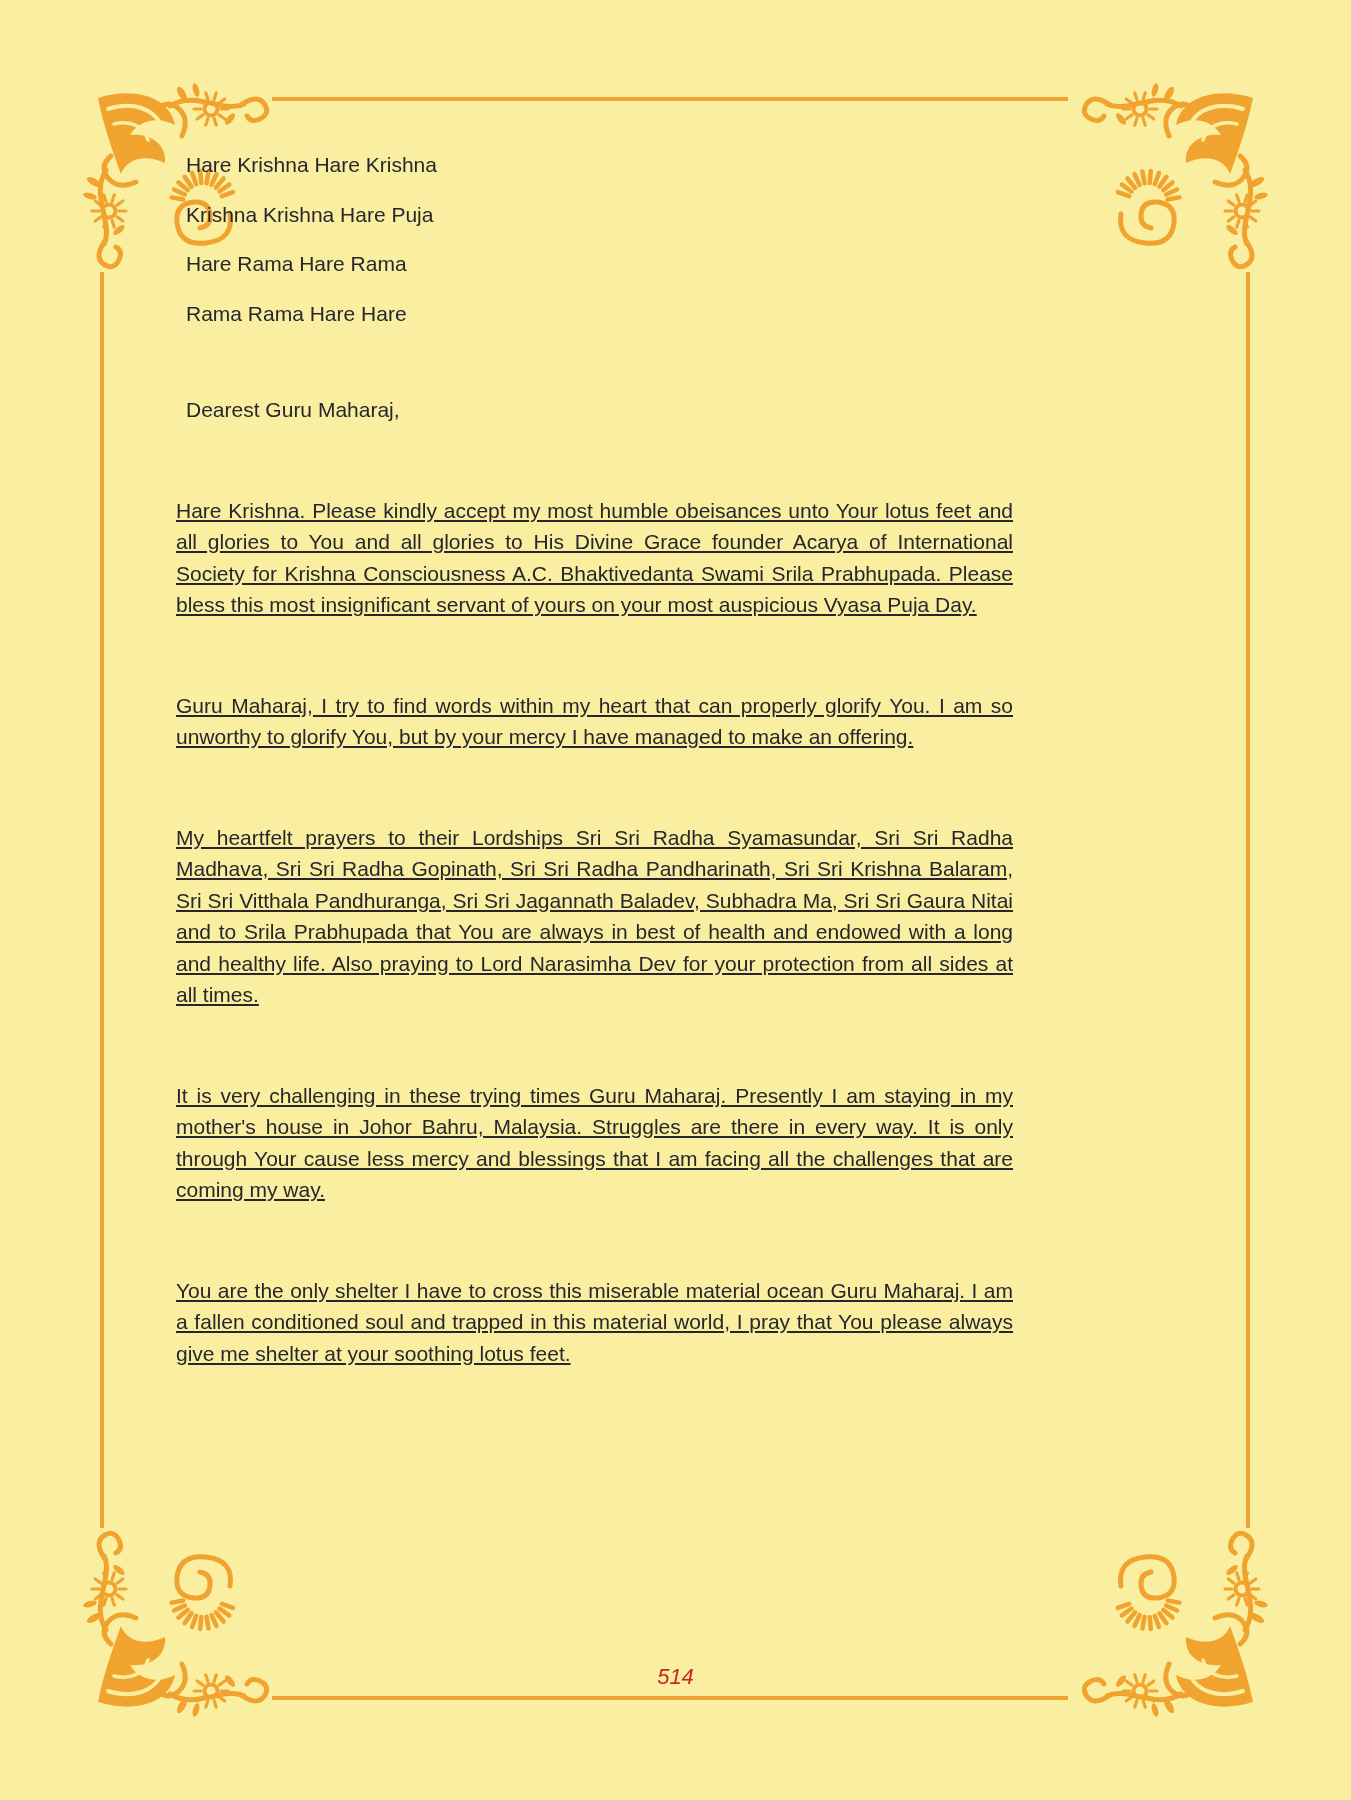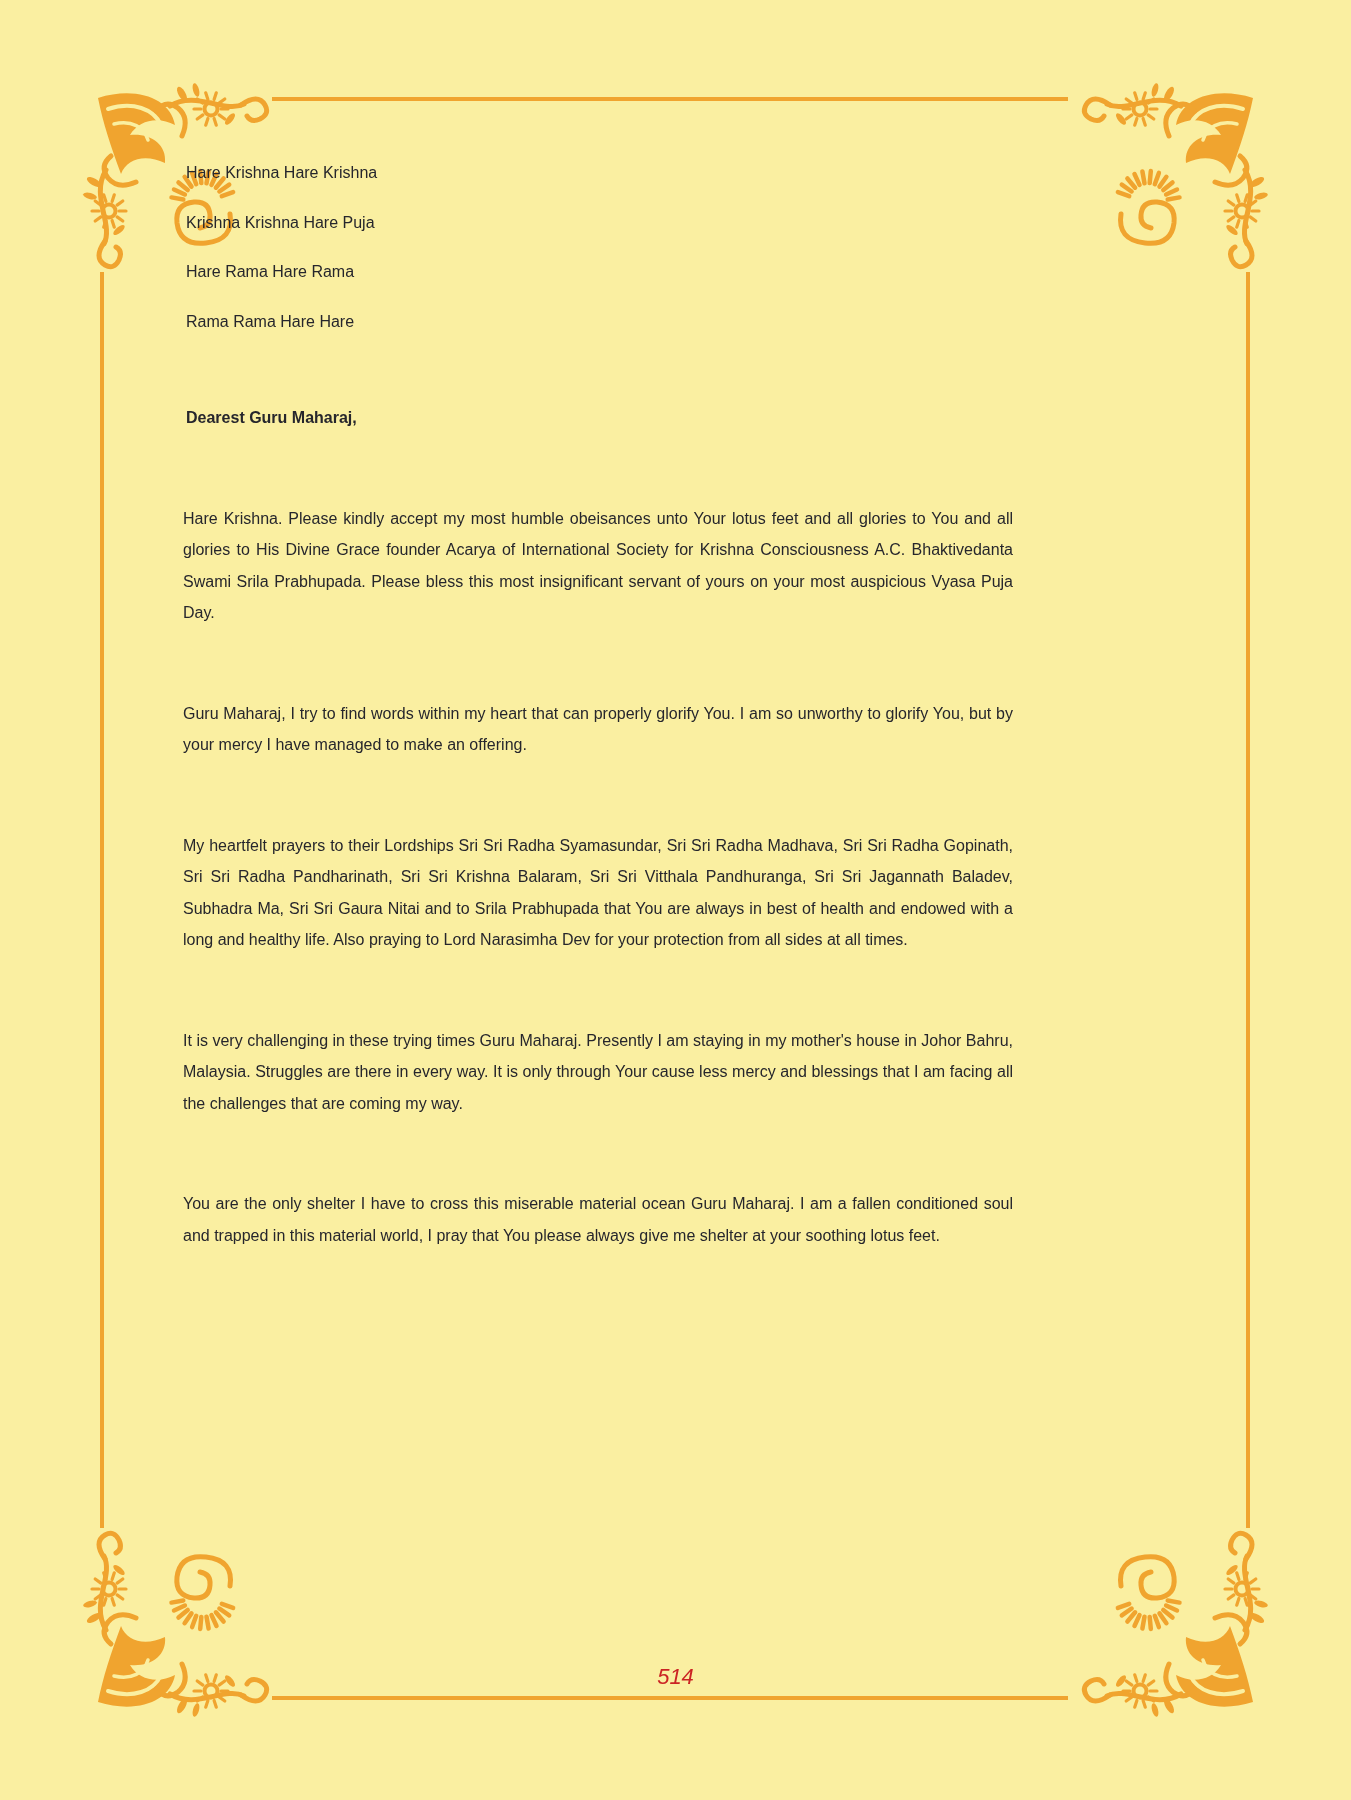--- a/index.html
+++ b/index.html
@@ -27,29 +27,30 @@
   .frame-line.right{left:1246px;top:272px;width:4px;height:1256px;}
   
   .corner{position:absolute;width:200px;height:200px;color:var(--ornament);}
   .corner svg{width:100%;height:100%;display:block;}
   .corner.tl{left:78px;top:78px;}
   .corner.tr{left:1073px;top:78px;transform:scaleX(-1);}
   .corner.bl{left:78px;top:1522px;transform:scaleY(-1);}
   .corner.br{left:1073px;top:1522px;transform:scale(-1,-1);}
   
   .text-col{
-    position:absolute;left:172px;top:8px;width:841px;
-    font-size:16px;line-height:31.5px;
+    position:absolute;left:172px;top:0;width:841px;
+    font-size:21px;line-height:31.5px;
   }
   .mantra{padding-top:140px;padding-left:14px;}
   .mantra-line{line-height:49.5px;white-space:pre;}
-  .salutation{margin-top:56px;padding-left:14px;line-height:31.5px;font-weight:bold;}
+  .salutation{margin-top:56px;padding-left:14px;line-height:31.5px;}
   .paragraphs p.para{
-    margin:69px 0 0 11px;
+    margin:69px 0 0 4px;
     text-align:justify;
+    text-decoration:underline;
   }
   .page-number{
     position:absolute;left:0;top:1664px;width:1351px;
     text-align:center;
     color:var(--page-number);
     font-size:22px;line-height:26px;font-style:italic;
   }
 </style>
 </head>
 <body>

